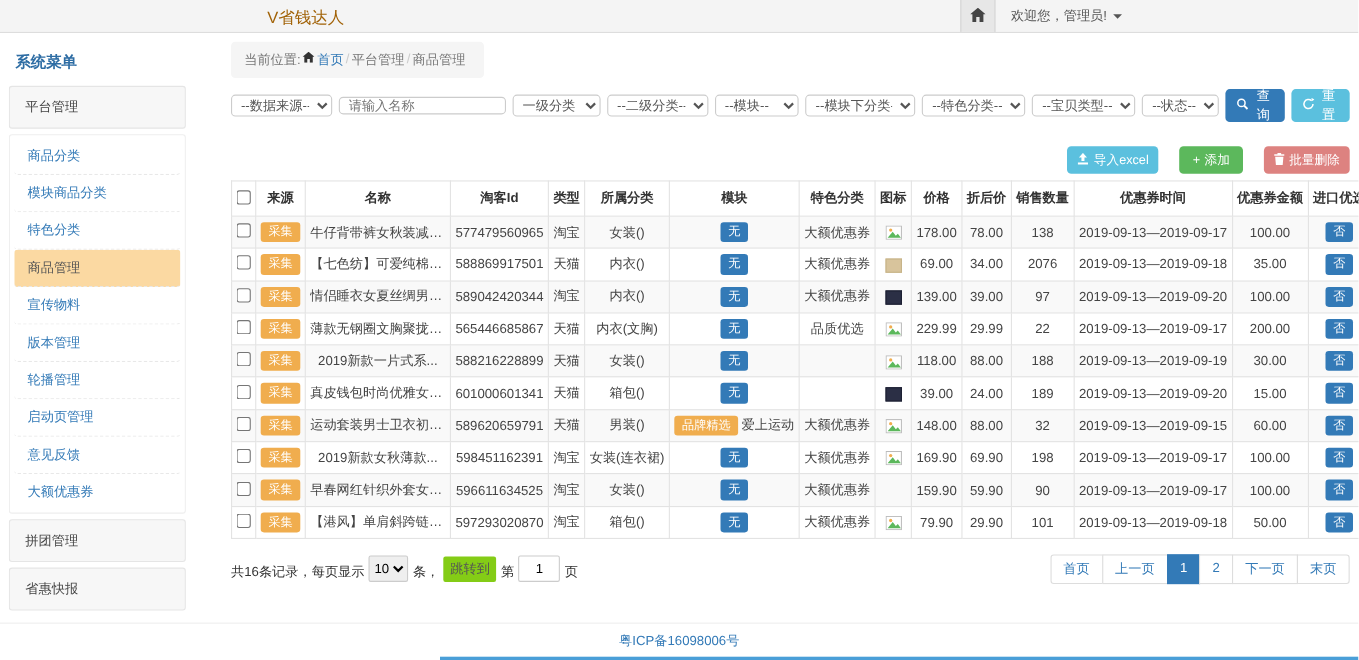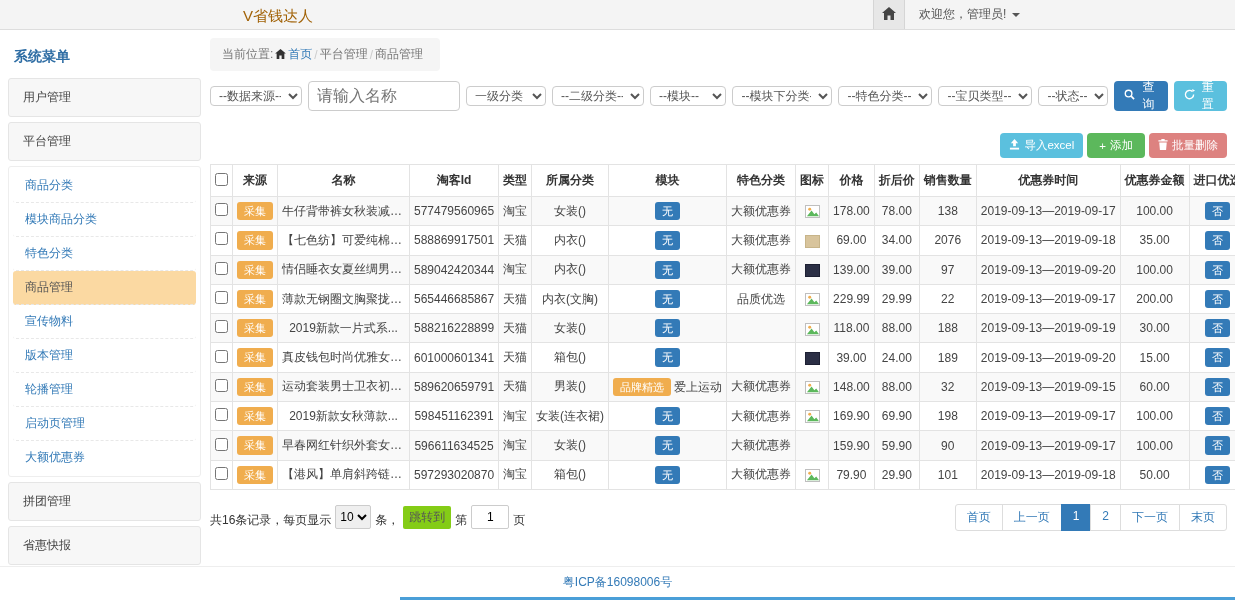--- a/index.html
+++ b/index.html
@@ -8,43 +8,43 @@
 
   
   .topbar { position:absolute; top:0; left:0; right:0; height:30px; background:#f4f4f4; border-bottom:1px solid #ddd; }
   .topbar-title { position:absolute; left:243px; top:7px; font-size:15px; color:#a16207; }
   .topbar-right { position:absolute; right:0; top:0; height:100%; display:flex; align-items:stretch; }
   .home-btn { width:32px; background:#e7e7e7; border-left:1px solid #d5d5d5; border-right:1px solid #d5d5d5; display:flex; align-items:center; justify-content:center; cursor:pointer; }
   .welcome { display:flex; align-items:center; gap:6px; padding:0 14px; width:330px; color:#555; cursor:pointer; }
   .caret { width:0; height:0; border-left:4px solid transparent; border-right:4px solid transparent; border-top:4px solid #555; display:inline-block; }
 
   
-  .sidebar { position:absolute; left:8px; top:38px; width:193px; bottom:34px; overflow:hidden; }
+  .sidebar { position:absolute; left:8px; top:38px; width:161px; bottom:34px; overflow:hidden; }
   .side-heading { color:#2e6da4; font-weight:bold; font-size:14px; padding:10px 6px 12px 6px; }
   .side-group { background:#f7f7f7; border:1px solid #e5e5e5; border-radius:3px; margin:0 0 5px 0; }
   .side-group-label { padding:10px 14px; color:#444; cursor:pointer; }
   .side-sub { background:#fff; border:1px solid #eee; border-radius:3px; margin:0 0 5px 0; padding:2px 4px; }
   .side-sub-item { color:#337ab7; padding:8px 12px; border-bottom:1px dashed #e8e8e8; cursor:pointer; border-radius:3px; }
   .side-sub-item:last-child { border-bottom:none; }
   .side-sub-item.active { background:#fbd9a2; color:#555; }
 
   
   .main { position:absolute; left:210px; top:38px; right:8px; }
-  .breadcrumb { background:#f5f5f5; border-radius:4px; padding:8px 12px; color:#777; display:flex; align-items:center; gap:2px; width:fit-content; min-width:230px; }
+  .breadcrumb { background:#f5f5f5; border-radius:4px; padding:8px 12px; color:#777; display:flex; gap:2px; width:fit-content; min-width:230px; }
   .breadcrumb a { color:#337ab7; text-decoration:none; cursor:pointer; }
   .crumb-sep { color:#ccc; }
 
   .filters { display:flex; align-items:center; gap:6px; margin-top:10px; flex-wrap:nowrap; }
   .filters select { height:20px; border:1px solid #ccc; border-radius:4px; background:#fff; color:#555; font-size:12px; padding:0 4px; font-family:inherit; }
-  .filters input { height:30px; border:1px solid #ccc; border-radius:4px; padding:0 8px; width:152px; font-size:16px; color:#555; font-family:inherit; }
+  .filters input { height:16px; border:1px solid #ccc; border-radius:4px; padding:0 8px; width:152px; font-size:12px; color:#555; font-family:inherit; }
   .btn { border:none; border-radius:4px; color:#fff; font-size:12px; cursor:pointer; display:inline-flex; align-items:center; gap:4px; font-family:inherit; }
   .btn-query { background:#337ab7; height:30px; padding:0 10px; }
   .btn-reset { background:#5bc0de; height:30px; padding:0 10px; }
 
-  .toolbar { display:flex; justify-content:flex-end; gap:4px; margin:22px 0 6px 0; }
+  .toolbar { display:flex; justify-content:flex-end; gap:19px; margin:22px 0 6px 0; }
   .btn-import { background:#5bc0de; height:25px; padding:0 9px; font-size:11.5px; }
   .btn-add { background:#5cb85c; height:25px; padding:0 12px; font-size:11.5px; }
   .btn-batch-del { background:#dd8280; height:25px; padding:0 9px; font-size:11.5px; }
 
   table.grid { border-collapse:collapse; width:100%; table-layout:auto; }
   .grid th, .grid td { border:1px solid #e3e3e3; padding:5px 4px; text-align:center; white-space:nowrap; font-size:12px; color:#444; }
   .grid thead th { font-weight:bold; color:#333; padding:7px 4px; background:#fff; }
   .grid tbody tr:nth-child(odd) { background:#f9f9f9; }
   .grid td.name-cell { max-width:132px; overflow:hidden; text-overflow:ellipsis; }
 
@@ -87,34 +87,32 @@
       <span>欢迎您，管理员!</span>
       <span class="caret"></span>
     </div>
   </div>
 </div>
 
 <div class="sidebar">
   <div class="side-heading">系统菜单</div>
   <div id="sidebar-menu">
       <div class="side-group">
-        <div class="side-group-label">用户管理</div>
-      </div>
-      <div class="side-group">
         <div class="side-group-label">平台管理</div>
       </div>
       <div class="side-sub">
         <div class="side-sub-item">商品分类</div>
         <div class="side-sub-item">模块商品分类</div>
         <div class="side-sub-item">特色分类</div>
         <div class="side-sub-item active">商品管理</div>
         <div class="side-sub-item">宣传物料</div>
         <div class="side-sub-item">版本管理</div>
         <div class="side-sub-item">轮播管理</div>
         <div class="side-sub-item">启动页管理</div>
+        <div class="side-sub-item">意见反馈</div>
         <div class="side-sub-item">大额优惠券</div>
       </div>
       <div class="side-group">
         <div class="side-group-label">拼团管理</div>
       </div>
       <div class="side-group">
         <div class="side-group-label">省惠快报</div>
       </div>
     </div>
 </div>

